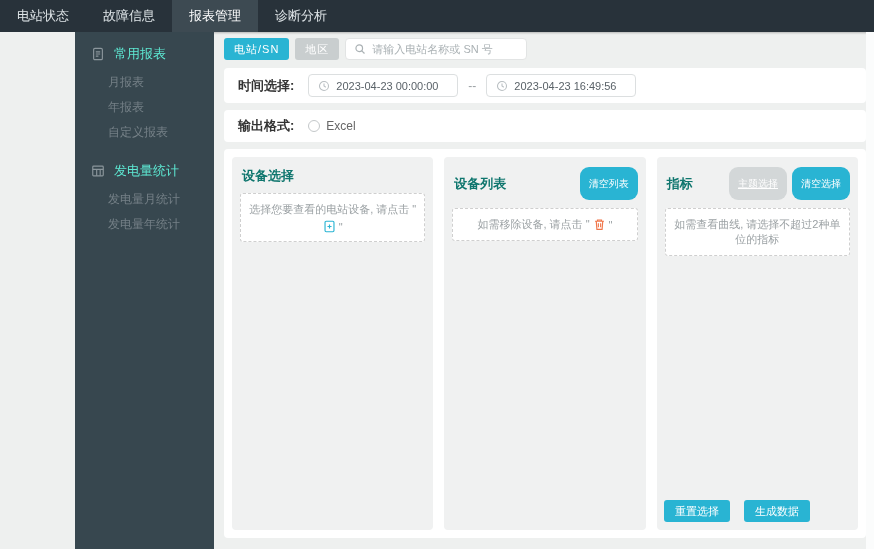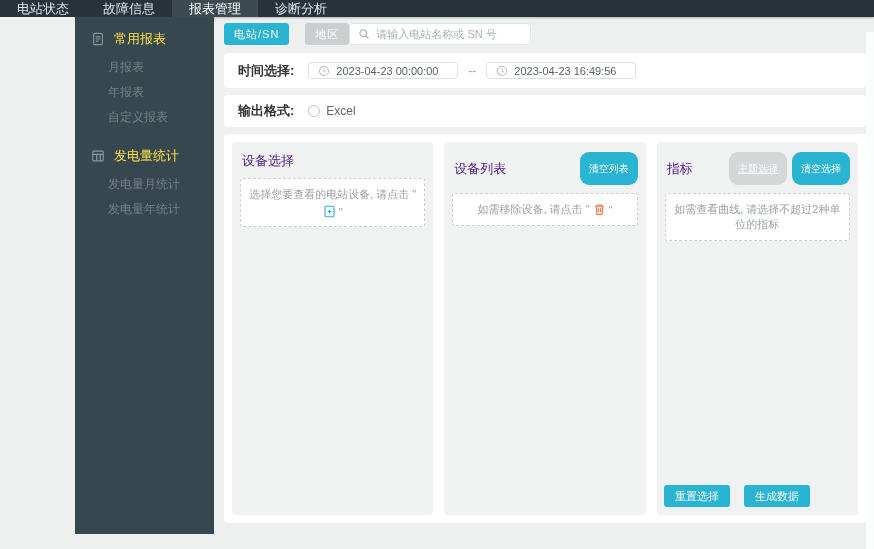--- a/index.html
+++ b/index.html
@@ -2,72 +2,72 @@
 <html><head>
 <meta charset="utf-8">
 <style>
   * { box-sizing: border-box; margin: 0; padding: 0; }
   html,body { width:874px; height:549px; overflow:hidden; }
   body {
     font-family:"Liberation Sans","DejaVu Sans",sans-serif;
     background:#eef0ef; font-size:12px; color:#333;
   }
   
-  .navbar { height:17px; background:#28323a; display:flex; align-items:stretch;
+  .navbar { height:32px; background:#28323a; display:flex; align-items:stretch;
             color:#dfe5e8; font-size:13px; box-shadow:0 1px 2px rgba(0,0,0,.25);font-family:Liberation Mono, monospace; }
   .nav-tab { padding:0 17px; display:flex; align-items:center; cursor:pointer; white-space:nowrap; }
   .nav-tab.active { background:#3d4a52; color:#fff; }
   
   .main { display:flex; height:517px; }
   .left-strip { width:75px; background:#eef0ef; }
   .sidebar { width:139px; background:#37474f; font-size:12px; color:#828d93; flex-shrink:0; }
   .side-group { padding-bottom:4px; }
   .side-group.active-group { background:#2a333b; padding-bottom:8px; }
   .group-header { display:flex; align-items:center; gap:8px; padding:13px 0 7px 16px;
-                  font-size:13px; color:#fde047; }
+                  font-size:13px; color:#5eead4; }
   .active-group .group-header { color:#fff; font-weight:bold; }
   .group-header .gicon { width:15px; height:15px; display:inline-flex; }
   .group-child { padding:4px 0 4px 33px; color:#758087; cursor:pointer; }
   .group-child.selected { color:#ffffff; font-weight:bold; }
   
   .content { flex:1; padding:5px 8px 11px 10px; display:flex; flex-direction:column; min-width:0; }
-  .filter-row { display:flex; align-items:center; height:24px; margin-bottom:7px; }
+  .filter-row { display:flex; align-items:center; gap:6px; height:24px; margin-bottom:7px; }
   .btn { height:22px; border:none; border-radius:3px; color:#fff; font-size:11px;
          padding:0 10px; letter-spacing:1px; cursor:pointer;
          font-family:"Liberation Sans","DejaVu Sans",sans-serif; }
   .btn-cyan { background:#29b4d3; }
-  .btn-gray { background:#c9cecf;margin-left:16px; }
+  .btn-gray { background:#c9cecf; }
   .search-box { width:182px; height:22px; background:#fff; border:1px solid #e2e4e4;
                 border-radius:4px; display:flex; align-items:center; gap:6px;
                 padding:0 8px; color:#a9b0b3; }
   .search-box input { border:none; outline:none; flex:1; font-size:11px; color:#666;
                       font-family:"Liberation Sans","DejaVu Sans",sans-serif; }
   .search-box input::placeholder { color:#aab1b4; }
   .card { background:#fff; border-radius:4px; display:flex; align-items:center;
           padding:0 14px; margin-bottom:7px; }
   .time-card { height:35px; }
   .format-card { height:32px; }
   .row-label { font-weight:bold; font-size:13px; color:#333; margin-right:14px; white-space:nowrap; }
-  .date-input { height:17px; border:1px solid #dcdfe0; border-radius:4px; background:#fff;
+  .date-input { height:23px; border:1px solid #dcdfe0; border-radius:4px; background:#fff;
                 display:flex; align-items:center; gap:6px; padding:0 9px;
                 font-size:11px; color:#5a6268; cursor:pointer; white-space:nowrap; }
   .date-sep { margin:0 10px; color:#9aa0a3; }
   .radio-opt { display:flex; align-items:center; gap:6px; margin-right:26px; cursor:pointer; color:#666; }
   .radio { width:12px; height:12px; border-radius:50%; border:1px solid #c4c8ca;
            background:#fff; position:relative; flex-shrink:0; }
   .radio.checked { border-color:#45494b; }
   .radio.checked::after { content:""; position:absolute; left:2px; top:2px; width:6px; height:6px;
                           border-radius:50%; background:#45494b; }
   .format-note { color:#9aa0a3; margin-left:4px; }
   
   .panel-wrap { flex:1; background:#fff; border-radius:4px; padding:8px;
                 display:flex; gap:11px; min-height:0; }
   .panel { flex:1; background:#f0f1f1; border-radius:4px; position:relative; min-width:0; }
   .panel-head { display:flex; align-items:center; padding:10px 8px 7px 10px; gap:5px; }
-  .panel-title { font-size:13px; font-weight:normal; color:#4c1d95; margin-right:auto; }
+  .panel-title { font-size:13px; font-weight:bold; color:#0f766e; margin-right:auto; }
   .pill { height:33px; border:none; border-radius:9px; color:#fff; font-size:10px;
           padding:0 9px; cursor:pointer; white-space:nowrap;
           font-family:"Liberation Sans","DejaVu Sans",sans-serif; }
   .pill-cyan { background:#29b4d3; }
   .pill-gray { background:#d3d7d8;text-decoration:underline; }
   .dash-box { margin:1px 8px; background:#fff; border:1px dashed #cfcfcf; border-radius:3px;
               padding:8px 4px; text-align:center; font-size:11px; color:#9aa0a3;
               display:flex; align-items:center; justify-content:center; gap:3px; flex-wrap:wrap; }
   .inline-icon { display:inline-flex; vertical-align:middle; }
   .panel-actions { position:absolute; right:48px; bottom:8px; display:flex; gap:14px; }

